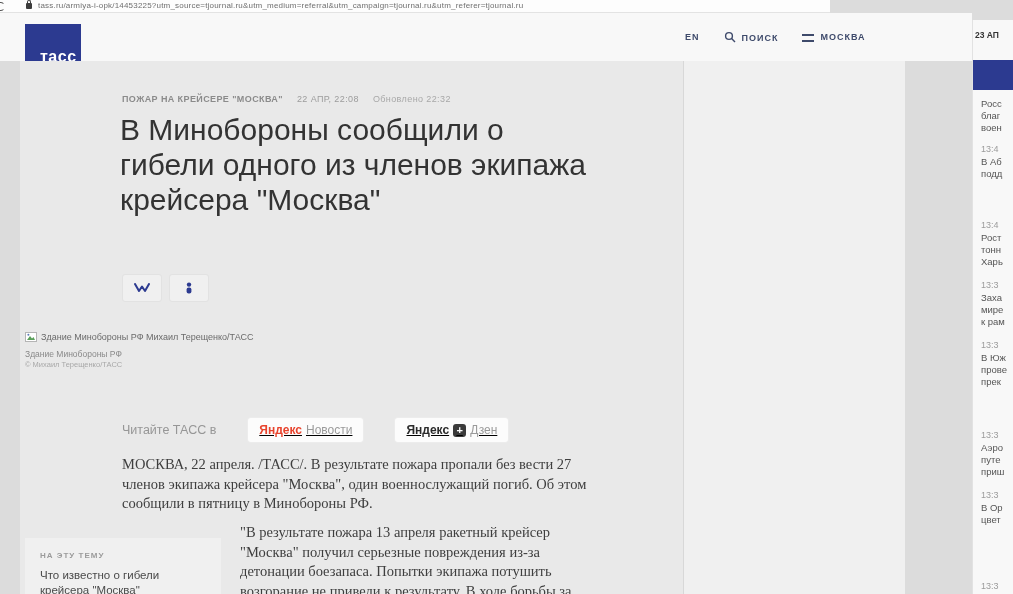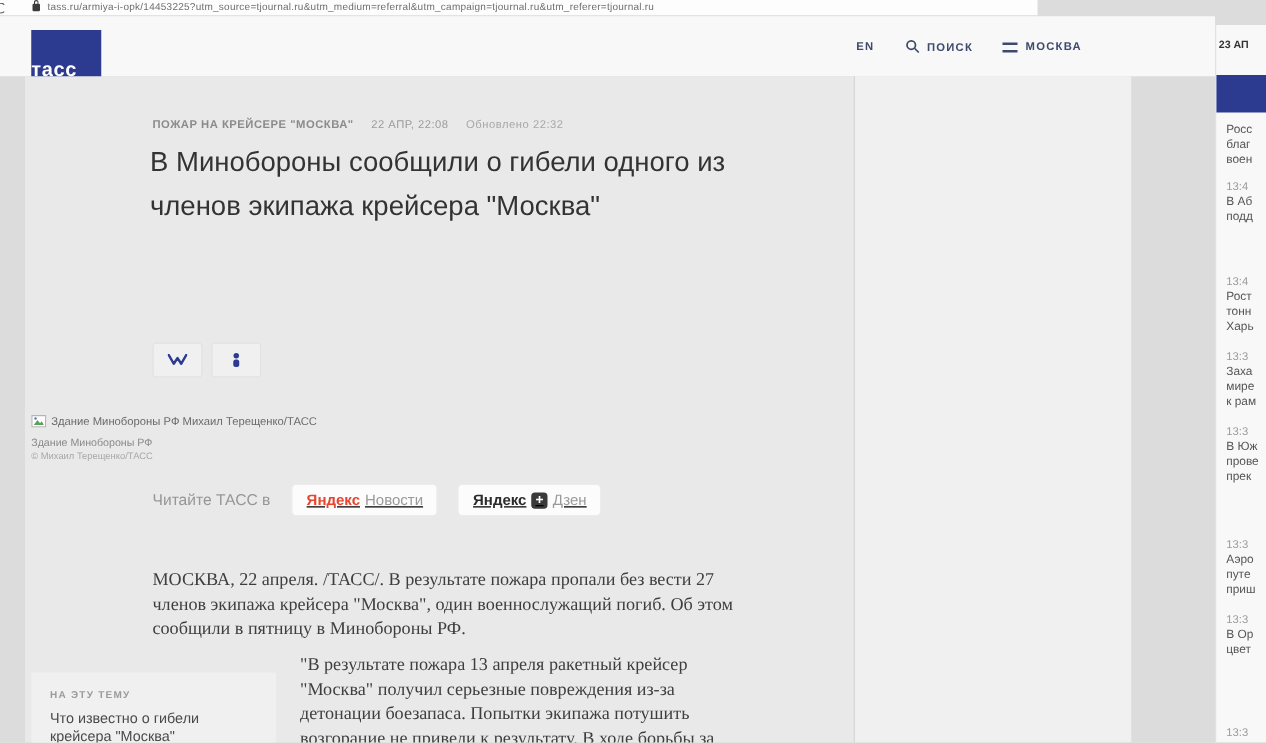--- a/index.html
+++ b/index.html
@@ -9,44 +9,44 @@
 
   
   .urlbar { position:absolute; left:0; top:0; width:830px; height:13px; background:#fdfdfd; border-bottom:1px solid #e3e3e3; display:flex; align-items:center; }
   .reload-ic { position:absolute; left:-4px; top:2px; width:9px; height:9px; border:1.5px solid #555; border-radius:50%; border-right-color:transparent; }
   .lock-ic { position:absolute; left:26px; top:3px; width:6px; height:6px; background:#3c3c3c; border-radius:1px; }
   .lock-ic::before { content:""; position:absolute; left:1px; top:-3px; width:4px; height:4px; border:1px solid #3c3c3c; border-bottom:none; border-radius:3px 3px 0 0; box-sizing:border-box; }
   .url-text { position:absolute; left:38px; top:1px; font-size:8px; color:#6f6f6f; white-space:nowrap; letter-spacing:0.2px; }
 
   
   .site-header { position:absolute; left:0; top:13px; width:972px; height:48px; background:#f8f8f8; }
-  .logo { position:absolute; left:25px; top:24px; width:56px; height:45px; background:#2c3a90; color:#ffffff; font-weight:bold; font-size:16px; letter-spacing:0.5px; display:flex; align-items:flex-end; padding:3px 0; cursor:pointer; }
+  .logo { position:absolute; left:25px; top:24px; width:56px; height:45px; background:#2c3a90; color:#ffffff; font-weight:bold; font-size:16px; letter-spacing:0.5px; display:flex; align-items:flex-end; padding:3px 15px; cursor:pointer; }
   .topnav { position:absolute; left:685px; top:13px; height:48px; display:flex; align-items:center; gap:24px; }
   .navitem { display:flex; align-items:flex-end; gap:6px; font-size:9px; font-weight:bold; letter-spacing:1px; color:#3e4a6b; cursor:pointer; }
   .menu-ic { width:12px; height:8px; border-top:2px solid #3e4a6b; border-bottom:2px solid #3e4a6b; }
 
   
   .article-col { position:absolute; left:20px; top:61px; width:663px; height:533px; background:#e9e9e9; }
   .right-col { position:absolute; left:683px; top:61px; width:222px; height:533px; background:#f0f0f0; border-left:1px solid #d8d8d8; }
 
   
   .meta-row { position:absolute; left:122px; top:94px; display:flex; gap:14px; font-size:9px; letter-spacing:0.4px; white-space:nowrap; }
   .cat { color:#8b8b8b; font-weight:bold; cursor:pointer; }
   .dt { color:#9c9c9c; }
   .upd { color:#a8a8a8; }
-  .headline { position:absolute; left:120px; top:112px; width:480px; font-size:22px; line-height:35px; color:#333333; font-weight:400; }
+  .headline { position:absolute; left:120px; top:112px; width:480px; font-size:30px; line-height:35px; color:#333333; font-weight:400; }
   .subtitle { position:absolute; left:122px; top:237px; font-size:15px; color:#2f2f2f; background:#c7c8ca; padding:2px 3px; }
   .share-row { position:absolute; left:122px; top:274px; display:flex; gap:7px; }
   .share-btn { width:40px; height:28px; background:#f0f0f0; border:1px solid #e2e2e2; border-radius:3px; display:flex; align-items:center; justify-content:center; cursor:pointer; }
 
   .img-alt-row { position:absolute; left:25px; top:332px; display:flex; align-items:center; gap:4px; font-size:9px; color:#6b6b6b; }
   .caption { position:absolute; left:25px; top:349px; font-size:8.5px; color:#8a8a8a; }
   .credit { position:absolute; left:25px; top:360px; font-size:7.5px; color:#a8a8a8; }
 
-  .follow-row { position:absolute; left:122px; top:388px; display:flex; align-items:center; gap:18px; }
+  .follow-row { position:absolute; left:122px; top:418px; display:flex; align-items:center; gap:32px; }
   .follow-label { font-size:12.5px; color:#969696; }
   .ya-btn { height:24px; background:#fcfcfc; border-radius:3px; display:flex; align-items:center; gap:4px; padding:0 11px; font-size:12px; cursor:pointer; box-shadow:0 0 0 1px #ececec;text-decoration:underline; }
   .ya-brand-red { color:#e8442e; font-weight:bold; }
   .ya-brand-dark { color:#2b2b2b; font-weight:bold; }
   .ya-label { color:#9a9a9a;text-align:center; }
   .zen-ic { width:13px; height:13px; background:#3a3a3a; border-radius:3px; color:#ffffff; font-size:11px; font-weight:bold; line-height:12px; text-align:center; }
 
   .para1 { position:absolute; left:122px; top:455px; width:474px; font-family:"Liberation Serif", serif; font-size:14.5px; line-height:19.5px; color:#3e3e3e; }
   .para2 { position:absolute; left:240px; top:523px; width:352px; font-family:"Liberation Serif", serif; font-size:14.5px; line-height:19.5px; color:#3e3e3e; }
 

